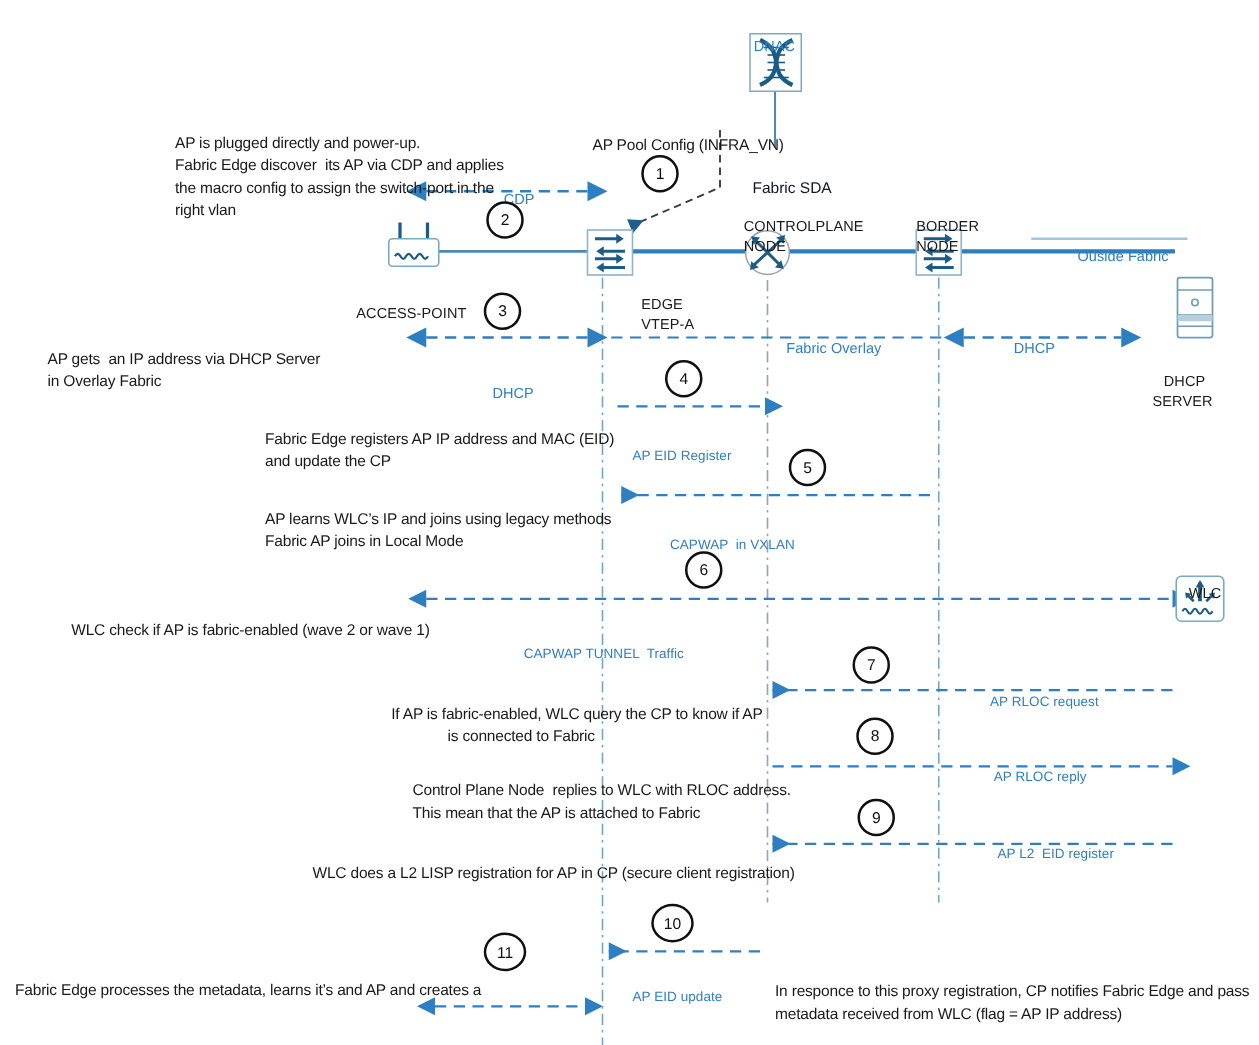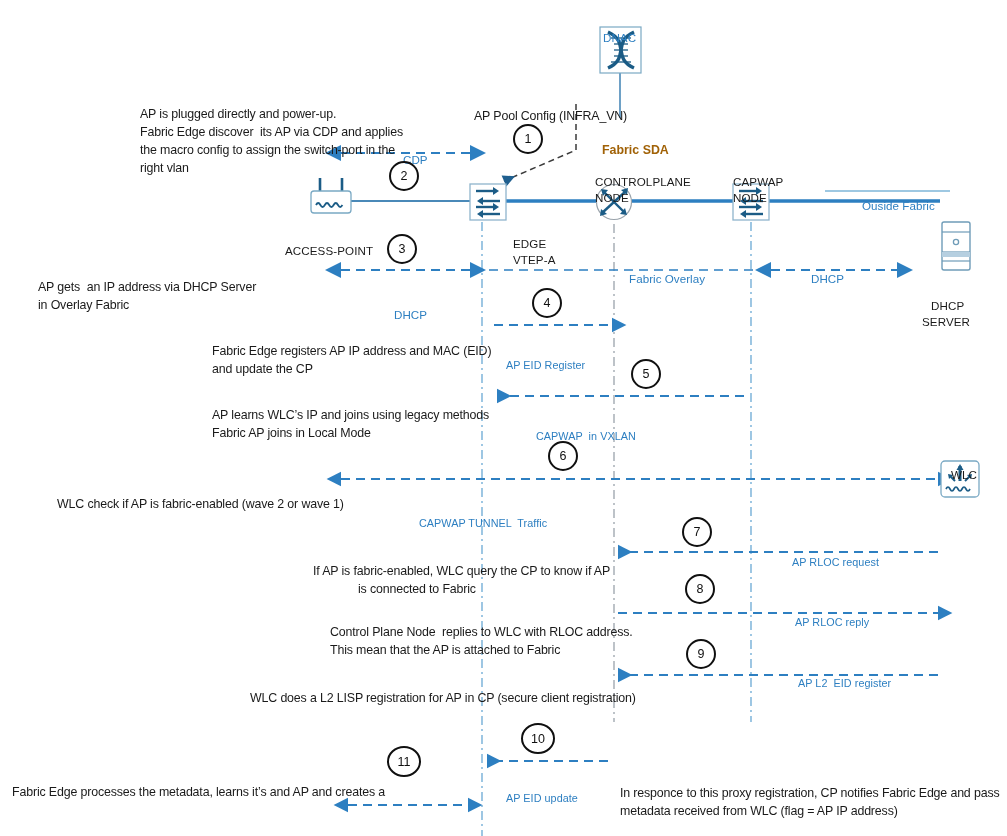--- a/index.html
+++ b/index.html
@@ -42,22 +42,22 @@
     color:#2d7fc1;
     letter-spacing:0.05px;
   }
   .blue-label-sm{
     font-size:10.8px;
     color:#2d7fc1;
     letter-spacing:0.05px;
   }
   .bold-label{
     font-size:12.4px;
-    font-weight:bold;
-    color:#a16207;
+    font-weight:normal;
+    color:#0f172a;
   }
   .step-num{
     position:absolute;
     width:30px;height:30px;
     border:2px solid #101010;
     border-radius:50%;
     box-sizing:border-box;
     display:flex;
     align-items:center;
     justify-content:center;
@@ -248,21 +248,21 @@
   <div class="txt body-txt" style="left:140px; top:118px;">the macro config to assign the switch-port in the</div>
   <div class="txt body-txt" style="left:140px; top:136px;">right vlan</div>
   <div class="txt blue-label" style="left:403px; top:128px;">CDP</div>
   <div class="step-num" style="left:389px; top:161px;">2</div>
 
   <div class="txt node-label" style="left:285px; top:219px;">ACCESS-POINT</div>
   <div class="txt node-label" style="left:513px; top:212px;">EDGE</div>
   <div class="txt node-label" style="left:513px; top:228px;">VTEP-A</div>
   <div class="txt node-label" style="left:595px; top:150px;text-align:center;">CONTROLPLANE</div>
   <div class="txt node-label" style="left:595px; top:166px;">NODE</div>
-  <div class="txt node-label" style="left:733px; top:150px;">CAPWAP</div>
+  <div class="txt node-label" style="left:733px; top:150px;">BORDER</div>
   <div class="txt node-label" style="left:733px; top:166px;">NODE</div>
   <div class="txt blue-label" style="left:862px; top:174px;">Ouside Fabric</div>
   <div class="txt node-label" style="left:931px; top:274px;">DHCP</div>
   <div class="txt node-label" style="left:922px; top:290px;">SERVER</div>
   <div class="txt node-label" style="left:951px; top:443px;">WLC</div>
 
   <div class="step-num" style="left:387px; top:234px;">3</div>
   <div class="txt body-txt" style="left:38px; top:255px;">AP gets  an IP address via DHCP Server</div>
   <div class="txt body-txt" style="left:38px; top:273px;">in Overlay Fabric</div>
   <div class="txt blue-label" style="left:394px; top:283px;">DHCP</div>

